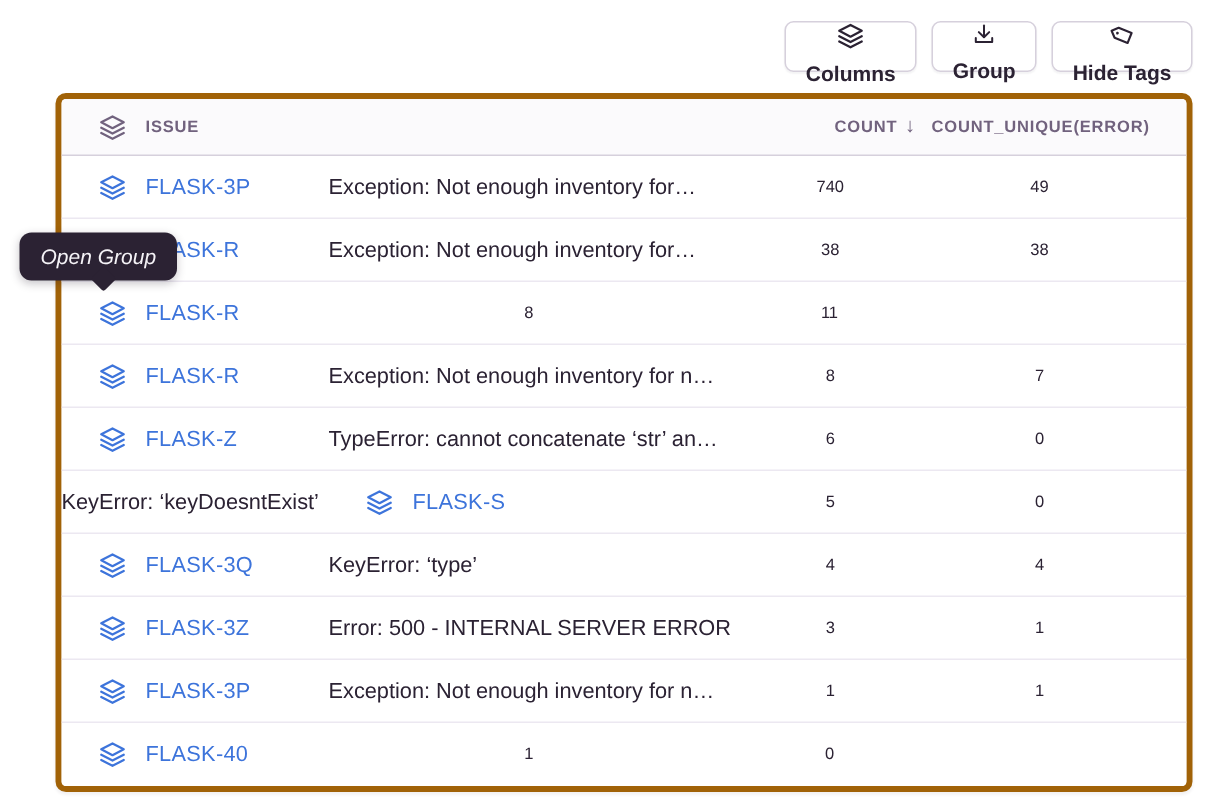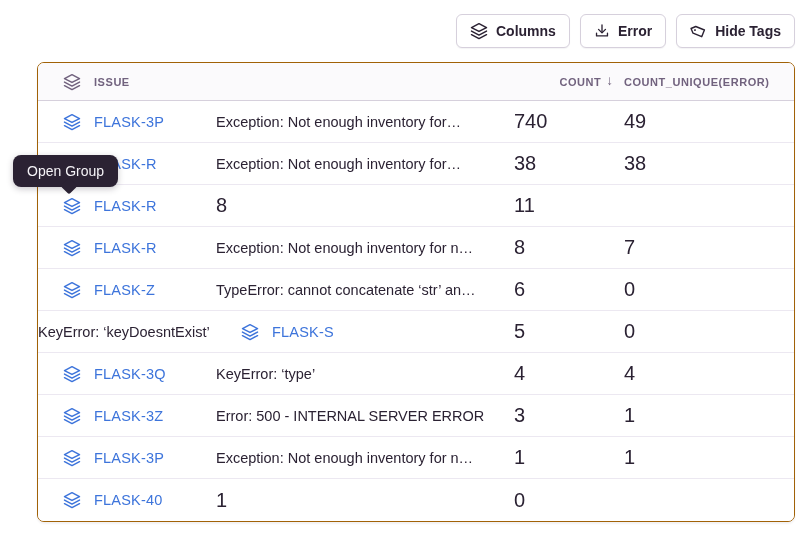--- a/index.html
+++ b/index.html
@@ -8,28 +8,28 @@
     position:relative; width:807px; height:538px; background:#ffffff;
     font-family:"Liberation Sans", sans-serif; color:#2B2233; overflow:hidden;
   }
 
   
   .toolbar { position:absolute; top:14px; right:12px; display:flex; gap:10px; }
   .btn {
     display:inline-flex; align-items:center; gap:8px; height:34px; padding:0 13px;
     background:#ffffff; border:1px solid #D6D0DC; border-radius:6px;
     font-family:inherit; font-size:14px; font-weight:700; color:#2B2233;
-    cursor:pointer; box-shadow:0 1px 1px rgba(43,34,51,0.05);
+    cursor:pointer; box-shadow:0 1px 1px rgba(43,34,51,0.05);flex-direction:column;
   }
   .btn .icon { display:flex; }
 
   
   .table {
     position:absolute; left:37px; top:62px; width:758px;
-    border:1px solid #a16207; border-radius:7px; background:#ffffff;
+    border:4px solid #a16207; border-radius:7px; background:#ffffff;
     box-shadow:0 2px 2px rgba(43,34,51,0.06); overflow:hidden;
   }
   .thead {
     display:grid; grid-template-columns:178px 1fr 110px 170px;
     height:38px; align-items:center; background:#FBFAFC;
     border-bottom:1px solid #D6D0DC;
     color:#71627E; font-size:11px; font-weight:700; letter-spacing:0.55px;
   }
   .th-issue { display:flex; align-items:center; gap:13px; padding-left:25px; }
   .th-count { display:flex; justify-content:flex-end; align-items:center; gap:5px; padding-right:25px; }
@@ -38,35 +38,35 @@
 
   .tr {
     display:grid; grid-template-columns:178px 1fr 110px 170px;
     height:42px; align-items:center; border-bottom:1px solid #ECE8F1;
     font-size:14.5px; color:#2B2233; background:#ffffff;
   }
   .tr:last-child { border-bottom:none; }
   .td-issue { display:flex; align-items:center; gap:13px; padding-left:25px; }
   .issue-link { color:#3D74DB; text-decoration:none; letter-spacing:0.2px; cursor:pointer; }
   .td-message { white-space:nowrap; overflow:hidden; }
-  .td-count, .td-unique { text-align:left; font-size:20px; }
+  .td-count, .td-unique { text-align:center; font-size:11px; }
   .td-count { padding-right:25px; }
   .td-unique { padding-right:26px; }
 
   .icon svg { display:block; }
   .icon.blue { color:#3D74DB; }
   .icon.gray { color:#71627E; }
   .icon.dark { color:#2B2233; }
 
   
   .tooltip {
     position:absolute; left:13px; top:155px; height:32px; z-index:5;
     display:flex; align-items:center; padding:0 14px;
     background:#2B2233; color:#F5F3F7; font-size:14px; font-weight:400;
-    border-radius:8px; box-shadow:0 2px 6px rgba(43,34,51,0.25);
+    border-radius:8px; box-shadow:0 2px 6px rgba(43,34,51,0.25);font-style:italic;
   }
   .tooltip-arrow {
     position:absolute; left:50px; bottom:-5px; width:12px; height:12px;
     background:#2B2233; transform:rotate(45deg); border-radius:2px;
   }
 </style>
 </head>
 <body>
 
 <div class="canvas">
@@ -83,21 +83,21 @@
       <span>Columns</span>
     </button>
     <button class="btn">
       <span class="icon dark">
           <svg viewBox="0 0 24 24" width="16" height="16" fill="none" stroke="currentColor" stroke-width="2" stroke-linejoin="round" stroke-linecap="round">
             <path d="M12 3v11"></path>
             <path d="M6.8 9.6 12 14.8 17.2 9.6"></path>
             <path d="M3.8 15.4v4h16.4v-4"></path>
           </svg>
         </span>
-      <span>Error</span>
+      <span>Group</span>
     </button>
     <button class="btn">
       <span class="icon dark">
           <svg viewBox="0 0 24 24" width="17" height="17" fill="none" stroke="currentColor" stroke-width="2" stroke-linejoin="round" stroke-linecap="round">
             <g transform="rotate(-23 12 12)">
               <path d="M4 4h7.2L20.5 13.3 13.3 20.5 4 11.2V4Z"></path>
               <circle cx="8.2" cy="8.2" r="1.3" fill="currentColor" stroke="none"></circle>
             </g>
           </svg>
         </span>

